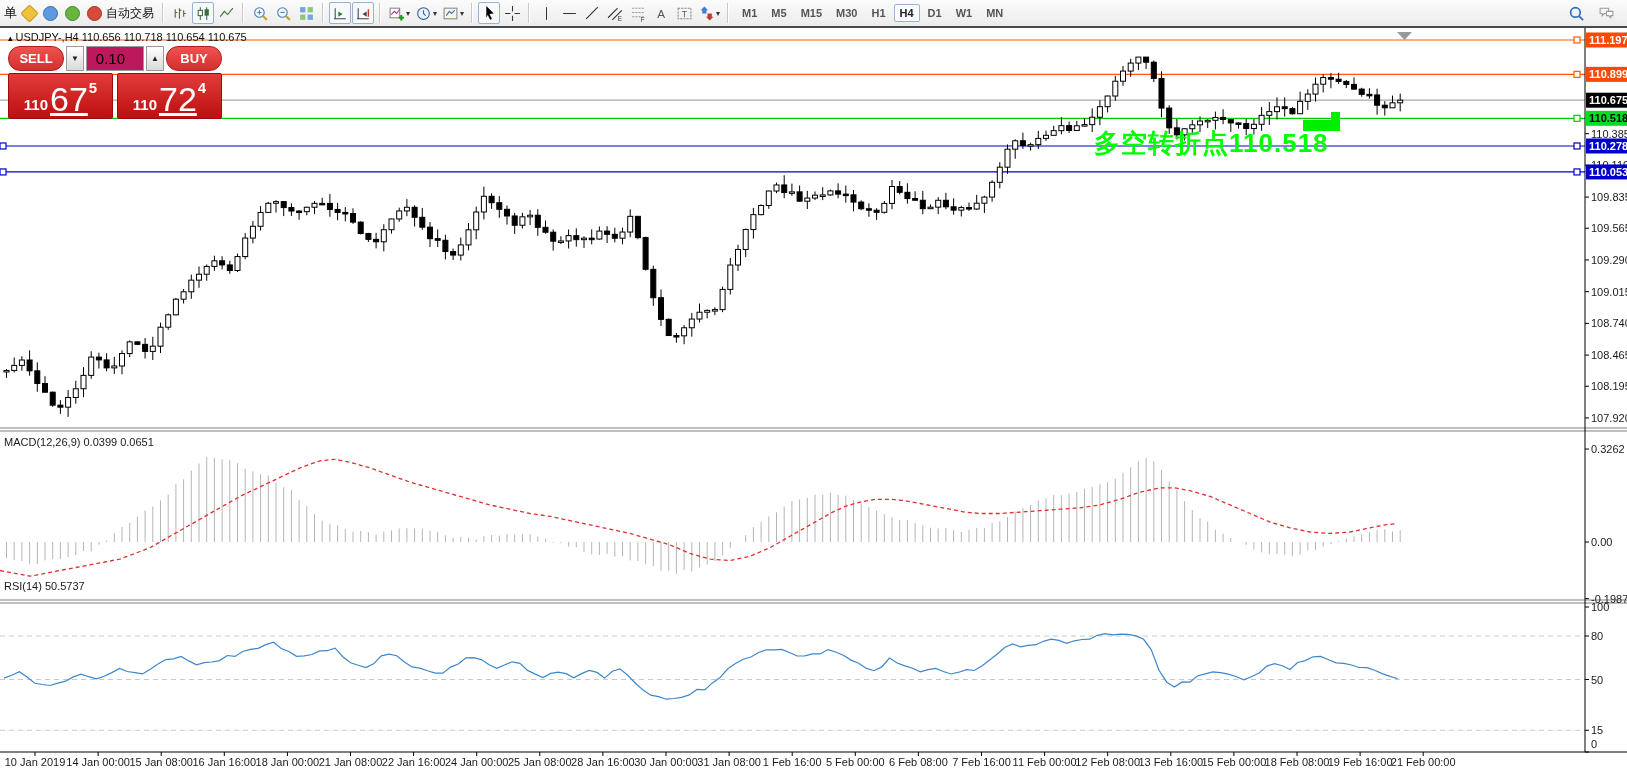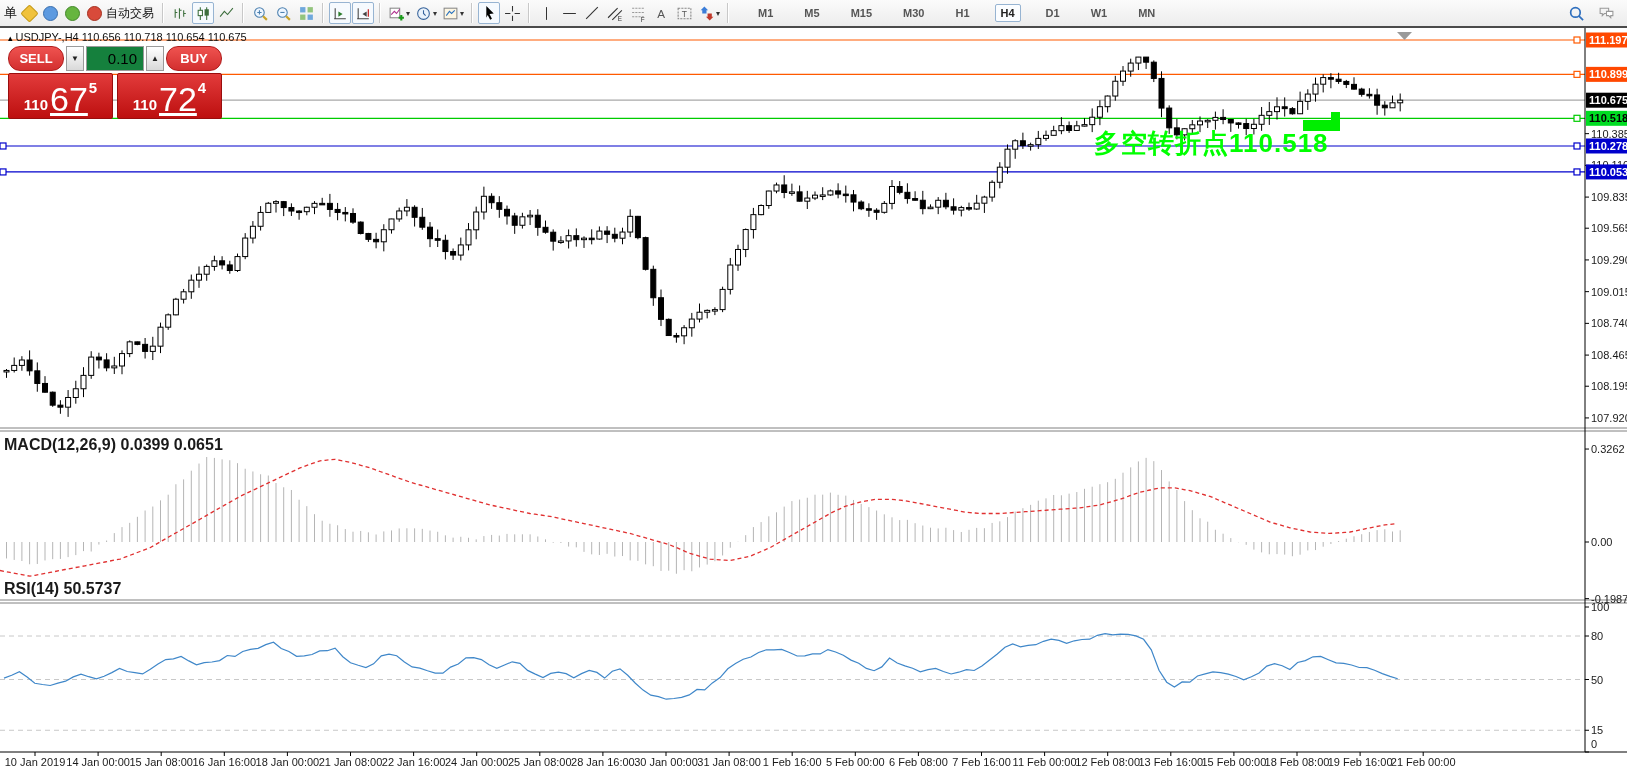--- a/index.html
+++ b/index.html
@@ -16,43 +16,43 @@
   .tbtn{display:flex;align-items:center;justify-content:center;height:22px;min-width:22px;
     border:1px solid transparent;border-radius:2px;background:transparent;padding:0 1px;flex:0 0 auto;}
   .tbtn.active{border:1px solid #97b4d2;background:#f6fafe;}
   .ticon{width:17px;height:17px;display:inline-block;}
   .ticon svg{width:17px;height:17px;display:block;}
   .caret{font-size:8px;color:#333;margin-left:1px;}
   .appicon{display:inline-flex;align-items:center;gap:4px;height:22px;padding:0 3px;flex:0 0 auto;}
   .appicon .blob{width:13px;height:13px;border-radius:50%;display:inline-block;}
   .appicon .diamond{width:11px;height:11px;transform:rotate(45deg);border-radius:2px;display:inline-block;}
   .appicon .applabel{font-size:12px;color:#111;}
-  .tf-group{display:flex;gap:19px;margin-left:18px;}
+  .tf-group{display:flex;gap:2px;margin-left:2px;}
   .tfbtn{font-size:11px;font-weight:700;color:#555;border:1px solid transparent;border-radius:2px;
     padding:2px 5px;background:transparent;flex:0 0 auto;}
   .tfbtn.active{border:1px solid #97b4d2;background:#fbfdff;color:#222;}
   .tb-right{margin-left:auto;display:flex;gap:8px;align-items:center;padding-right:6px;}
 
   
   #chartsvg{position:absolute;top:28px;left:0;}
   .chart-title{position:absolute;top:31px;left:8px;font-size:11px;font-weight:400;color:#101010;z-index:4;}
   .chart-title .tri{font-size:9px;margin-right:3px;color:#000;}
-  .ind-label{position:absolute;left:4px;font-size:16px;font-weight:700;color:#1a1a1a;z-index:4;}
+  .ind-label{position:absolute;left:4px;font-size:11px;font-weight:400;color:#1a1a1a;z-index:4;}
   .annot{position:absolute;left:1094px;top:126px;font-size:26px;font-weight:700;color:#00ff00;
     z-index:3;white-space:nowrap;letter-spacing:1px;}
 
   
   .quote{position:absolute;left:8px;top:46px;width:214px;z-index:5;}
   .qrow1{display:flex;height:25px;gap:2px;}
   .btn-sell,.btn-buy{flex:0 0 56px;background:linear-gradient(#ef5350,#d32f2f);color:#fff;font-size:13px;
     font-weight:700;display:flex;align-items:center;justify-content:center;border:1px solid #b01c1c;border-radius:12px;box-sizing:border-box;}
   .spin{flex:0 0 18px;background:linear-gradient(#ffffff,#d9d9d9);border:1px solid #9a9a9a;display:flex;
     align-items:center;justify-content:center;font-size:8px;color:#222;box-sizing:border-box;}
-  .vol{flex:1;background:#15803d;border:1px solid #9a9a9a;display:flex;align-items:center;
-    justify-content:flex-end;padding-right:6px;font-size:15px;color:#000;box-sizing:border-box;}
+  .vol{flex:1;background:#be185d;border:1px solid #9a9a9a;display:flex;align-items:center;
+    justify-content:flex-end;padding-right:18px;font-size:15px;color:#000;box-sizing:border-box;}
   .qrow2{display:flex;gap:4px;margin-top:2px;}
   .tile{flex:1;height:46px;background:linear-gradient(#e23b3b,#bd0f0f);border:1px solid #990d0d;border-radius:2px;
     color:#fff;display:flex;align-items:flex-end;justify-content:center;padding-bottom:4px;box-sizing:border-box;}
   .tile .pfx{font-size:15px;font-weight:700;margin-right:2px;line-height:1.2;}
   .tile .big{font-size:34px;font-weight:400;line-height:0.85;text-decoration:underline;}
   .tile .sup{font-size:15px;font-weight:700;margin-bottom:18px;margin-left:1px;}
 </style>
 </head>
 <body>
 

